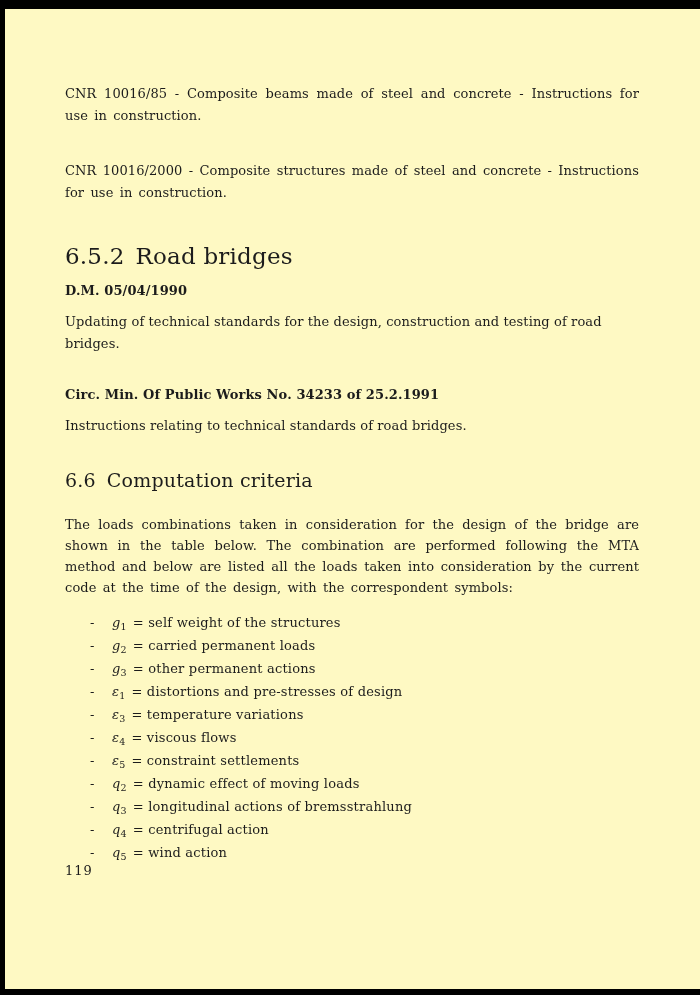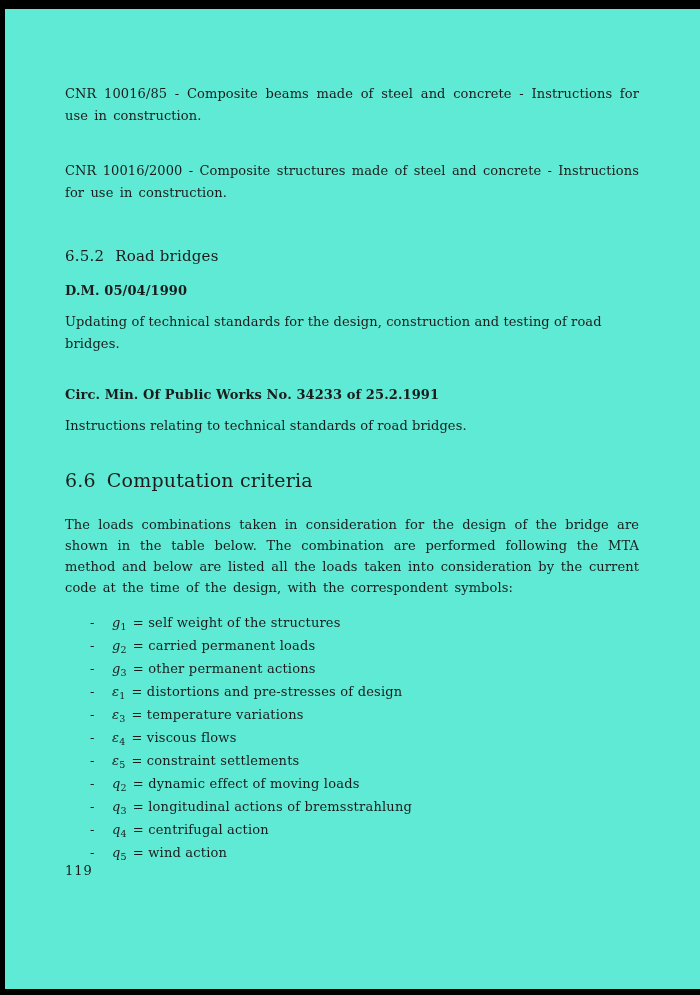--- a/index.html
+++ b/index.html
@@ -1,20 +1,20 @@
 <!DOCTYPE html>
 <html><head>
 <meta charset="utf-8">
 <style>
   html, body { margin: 0; padding: 0; background: #ffffff; }
   .canvas {
     position: relative;
     width: 700px;
     height: 995px;
-    background: #5eead4;
+    background: #fef9c3;
     box-sizing: border-box;
     overflow: hidden;
     font-family: "DejaVu Serif", "Liberation Serif", serif;
     color: #1c1c1c;
   }
   .scan-edge { position: absolute; background: #000; }
   .edge-top    { top: 0; left: 0; width: 700px; height: 9px; }
   .edge-left   { top: 0; left: 0; width: 5px; height: 995px; }
   .edge-bottom { left: 0; bottom: 0; width: 700px; height: 6px; }
 
@@ -33,21 +33,21 @@
     word-spacing: 2px;
     margin: 0;
   }
   .para-cnr2000 { margin-top: 33px; }
 
   .heading {
     margin: 0;
     font-weight: normal;
     letter-spacing: 0.2px;
   }
-  .heading-652 { margin-top: 40px; font-size: 15px; line-height: 24px; }
+  .heading-652 { margin-top: 40px; font-size: 23px; line-height: 24px; }
   .heading-66  { margin-top: 30px; font-size: 19px; line-height: 26px; }
   .heading .h-num { margin-right: 11px; }
 
   .entry-title {
     font-size: 13px;
     line-height: 22px;
     font-weight: bold;
     letter-spacing: 0.1px;
     margin: 0;
   }

